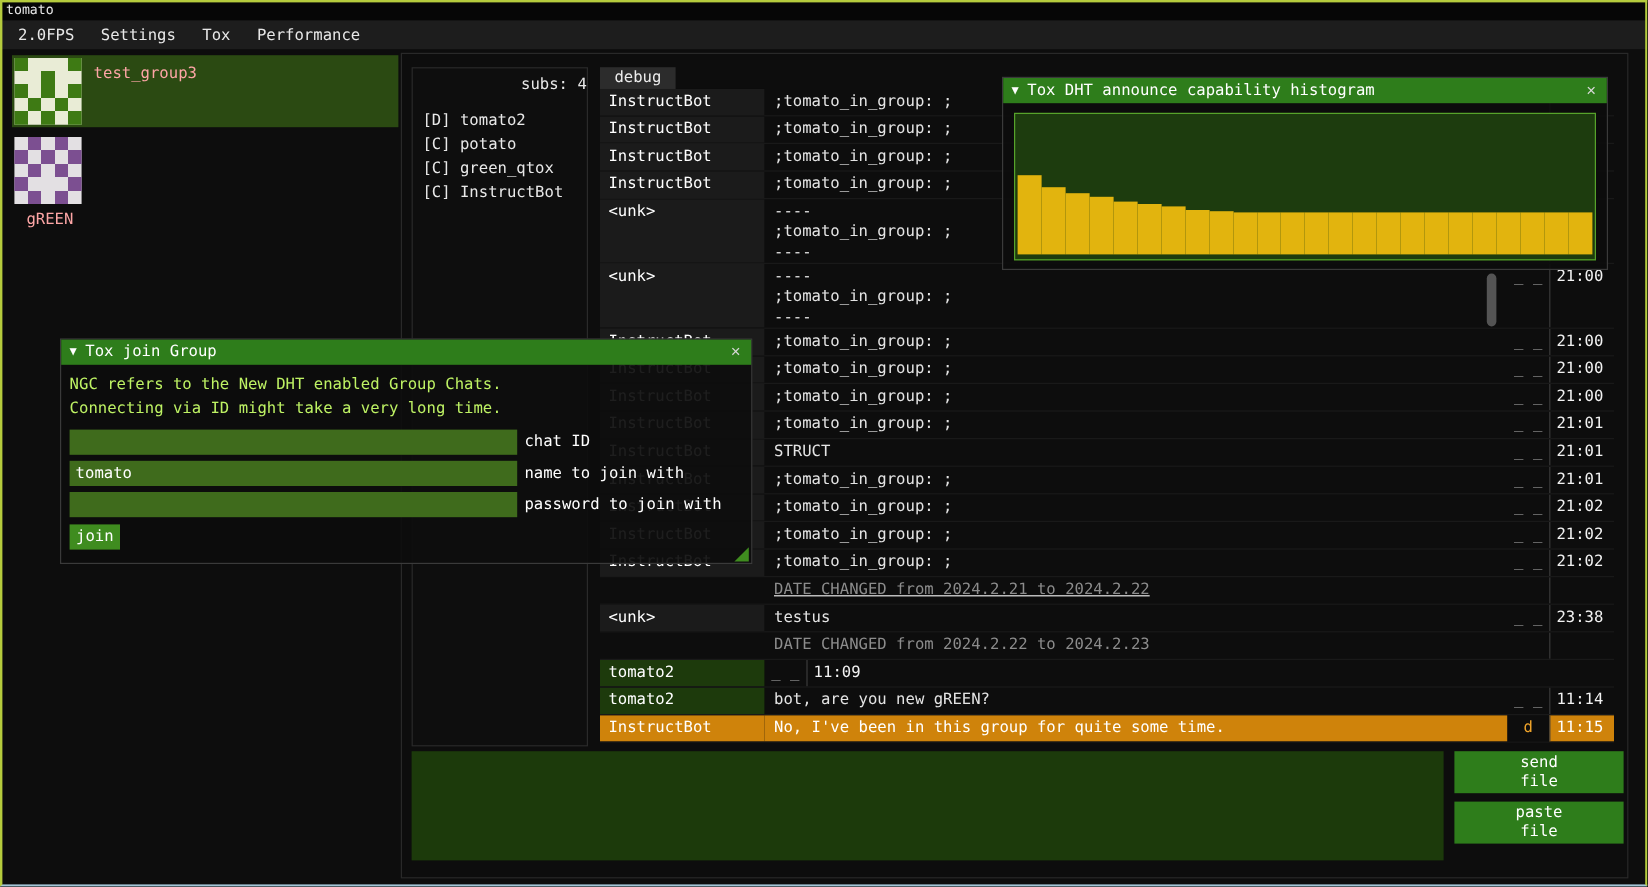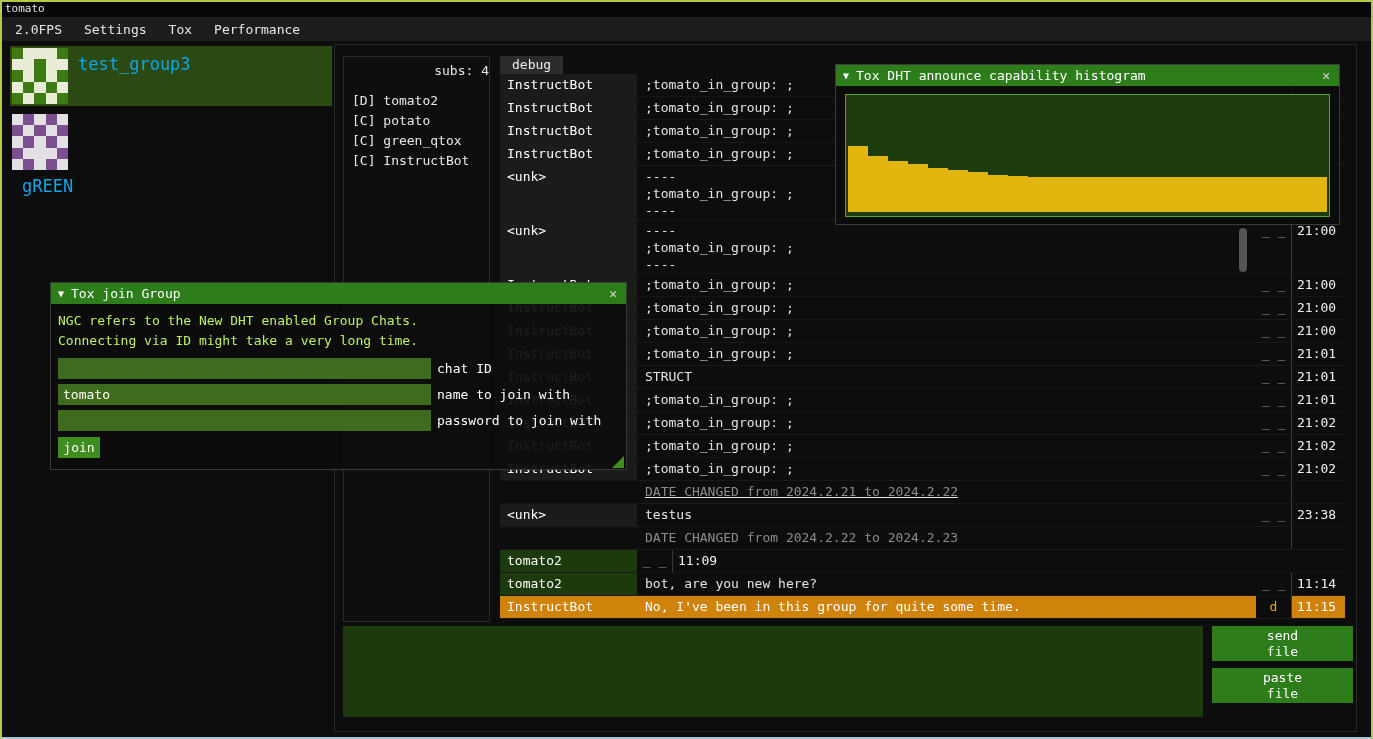--- a/index.html
+++ b/index.html
@@ -18,21 +18,21 @@
   }
   .menubar {
     position:absolute; left:0; top:17px; width:100%; height:24px; background:#1d1d1d;
     display:flex; align-items:center; font-size:13px; padding-left:4px;
   }
   .menubar .mi { padding:0 11px; }
   
   .group-row { position:absolute; left:10px; width:322px; height:60px; display:flex; align-items:flex-start; padding:2px; z-index:1; }
   .group-row.selected { background:#2b4a12; }
   .avatar { width:56px; height:56px; flex:0 0 56px; }
-  .group-name { font-size:17px; padding:6px 0 0 10px; color:#0ea5e9; }
+  .group-name { font-size:13px; padding:6px 0 0 10px; color:#fca5a5; }
   
   .subs-panel {
     position:absolute; left:343px; top:56px; width:147px; height:566px;
     border:1px solid #2a2a2a; background:#0e0e0e; font-size:13px; padding:6px 0 0 8px; z-index:1;
   }
   .subs-header { margin-bottom:13px;text-align:right; }
   .subs-member { line-height:20px; white-space:pre; }
   .right-frame { position:absolute; left:334px; top:44px; width:1023px; height:688px; border:1px solid #292929; z-index:0; }
   
   .chat-tab {
@@ -270,21 +270,21 @@
         <div class="c-status"></div>
         <div class="c-time"></div>
       </div>
       <div class="crow ns-green" style="height: 23px;">
         <div class="c-name">tomato2</div>
         <div class="c-status">_ _</div>
         <div class="c-time">11:09</div>
       </div>
       <div class="crow ns-green" style="height: 23px;">
         <div class="c-name">tomato2</div>
-        <div class="c-msg">bot, are you new here?</div>
+        <div class="c-msg">bot, are you new gREEN?</div>
         <div class="c-status">_ _</div>
         <div class="c-time">11:14</div>
       </div>
       <div class="crow hlrow" style="height: 23px;">
         <div class="c-name">InstructBot</div>
         <div class="c-msg">No, I've been in this group for quite some time.</div>
         <div class="c-status">d</div>
         <div class="c-time">11:15</div>
       </div>
     </div>

